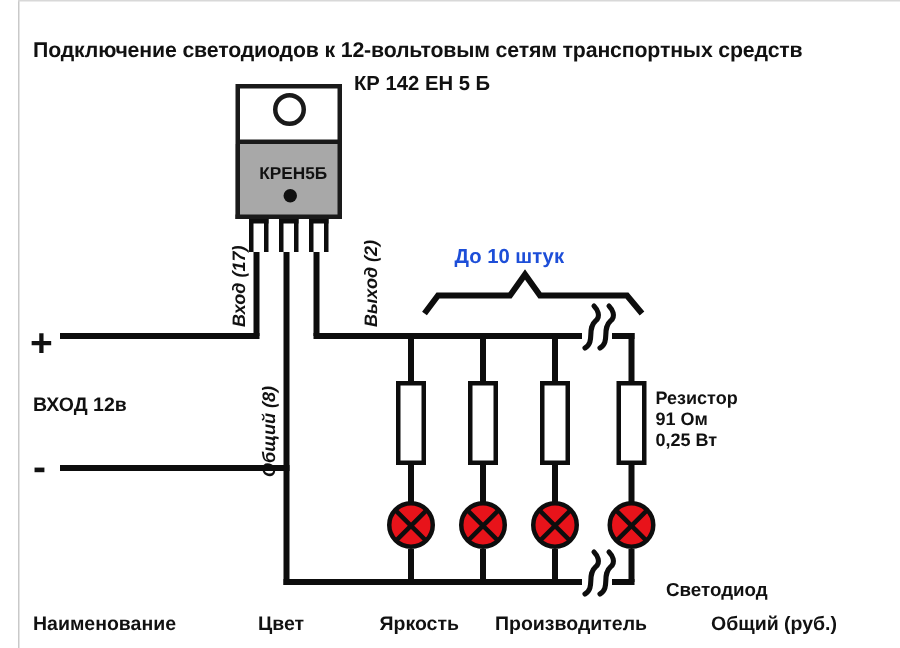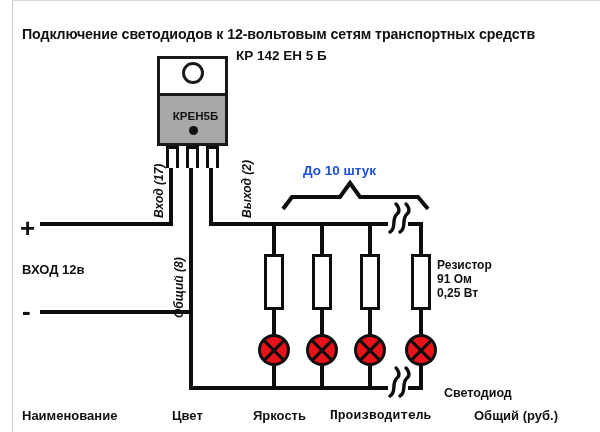--- a/index.html
+++ b/index.html
@@ -298,16 +298,16 @@
     <path d="M390,232 C397,228 391,219 397,214 C401,211 398,206 396,204
          M400,232 C407,228 401,219 407,214 C411,211 408,206 406,204" fill="none" stroke="#0d0d0d" stroke-width="3.4" stroke-linecap="round"></path>
 
     <path d="M390,396 C397,392 391,383 397,378 C401,375 398,370 396,368
          M400,396 C407,392 401,383 407,378 C411,375 408,370 406,368" fill="none" stroke="#0d0d0d" stroke-width="3.4" stroke-linecap="round"></path>
   </svg>
 
   <div class="footer-item" style="left:22px;">Наименование</div>
   <div class="footer-item" style="left:172px;">Цвет</div>
   <div class="footer-item" style="left:253px;">Яркость</div>
-  <div class="footer-item" style="left:330px;font-family:Liberation Mono, monospace;">Производитель</div>
+  <div class="footer-item" style="left:330px;">Производитель</div>
   <div class="footer-item" style="left:474px;">Общий (руб.)</div>
 
 </div>
 
 </body></html>

